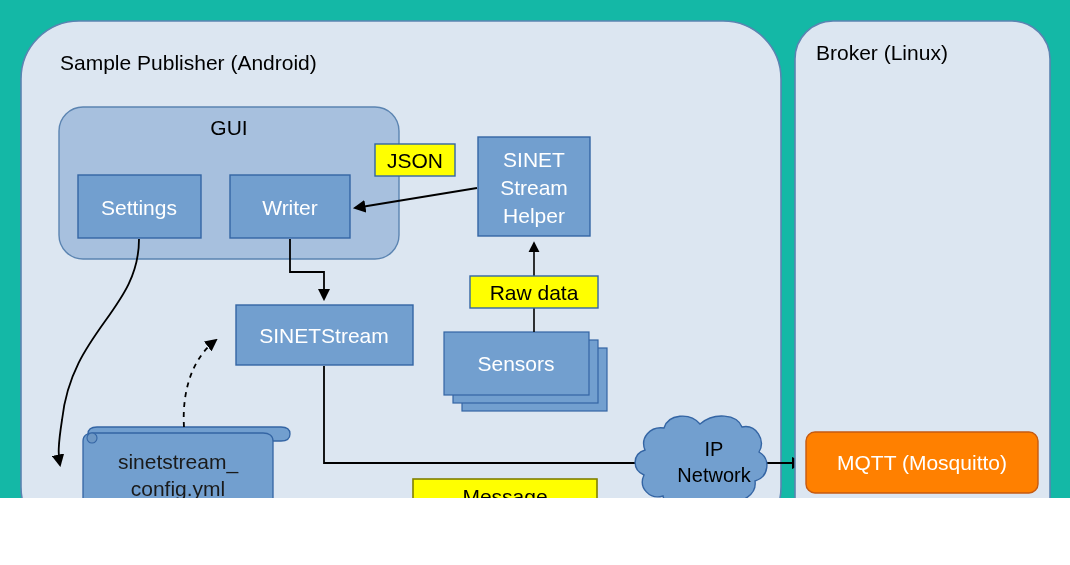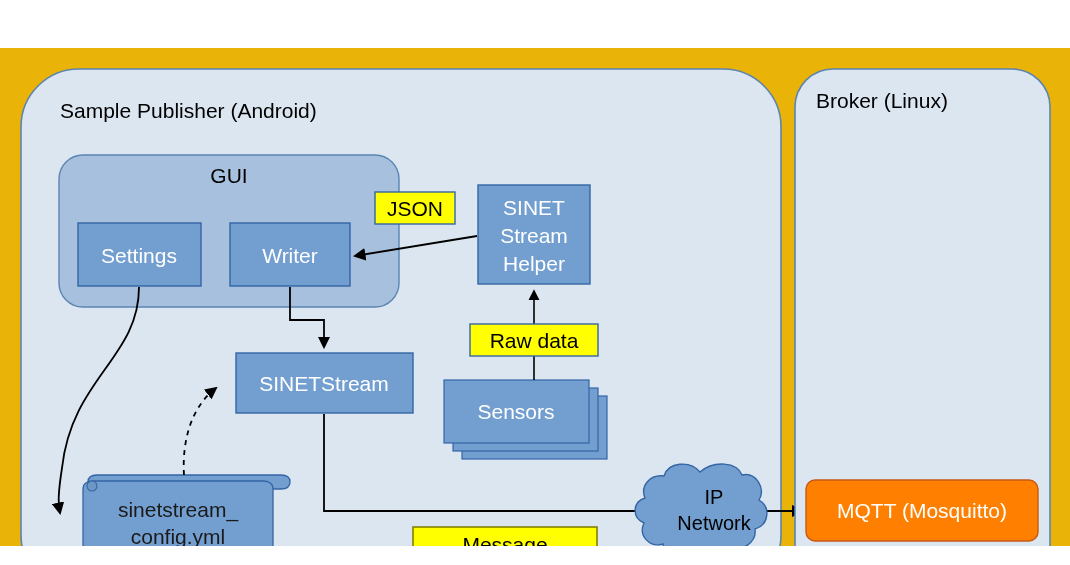--- a/index.html
+++ b/index.html
@@ -4,24 +4,23 @@
 <style>
   html, body {
     margin: 0;
     padding: 0;
     background: #ffffff;
   }
   #root {
     position: relative;
     width: 1070px;
     height: 498px;
-    background: #eab308;
+    background: #14b8a6;
     font-family: "Liberation Sans", sans-serif;
     overflow: hidden;
-    margin-top: 48px;
   }
   svg.diagram {
     display: block;
     width: 1070px;
     height: 565px;
   }
   text {
     font-family: "Liberation Sans", sans-serif;
     fill: #000000;
   }

